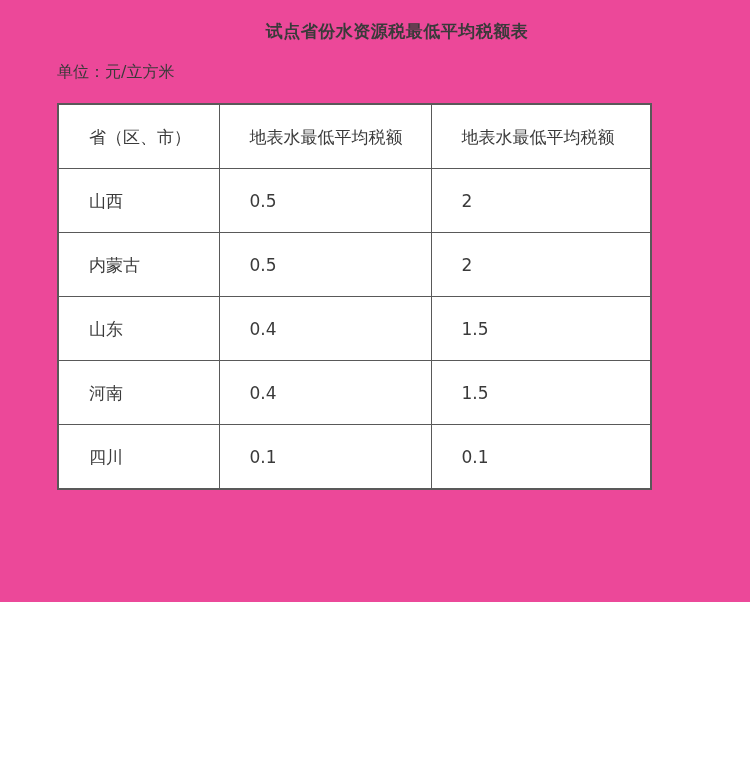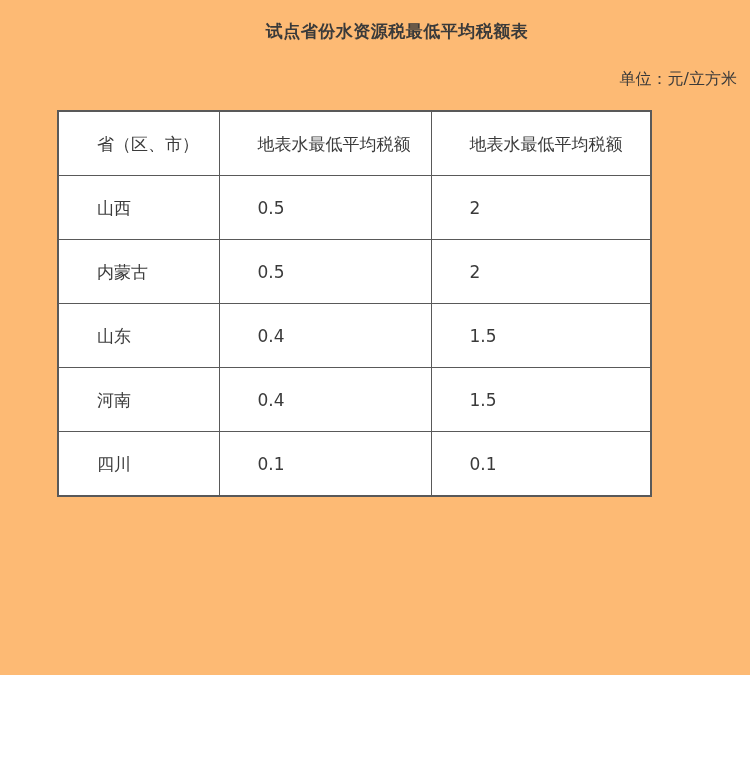--- a/index.html
+++ b/index.html
@@ -3,63 +3,63 @@
 <meta charset="utf-8">
 <style>
   html, body {
     margin: 0;
     padding: 0;
     background: #ffffff;
   }
   .page {
     position: relative;
     width: 750px;
-    height: 675px;
-    background: #fdba74;
+    height: 602px;
+    background: #ec4899;
     font-family: "DejaVu Sans", "Liberation Sans", sans-serif;
     color: #3a3a3a;
     overflow: hidden;
   }
   .content {
     margin-left: 57px;
     width: 680px;
     padding-top: 22px;
   }
   .title {
     margin: 0;
     font-size: 17px;
     font-weight: 700;
     text-align: center;
     letter-spacing: 0.5px;
     line-height: 18px;
     color: #3a3a3a;
   }
   .unit-line {
-    margin-top: 30px;
+    margin-top: 23px;
     font-size: 16px;
-    text-align: right;
+    text-align: left;
     line-height: 18px;
     color: #3a3a3a;
   }
   table.tax-table {
     margin-top: 22px;
     border-collapse: collapse;
     table-layout: fixed;
     width: 593px;
     border: 2px solid #595959;
     background: #ffffff;
   }
   .tax-table col.col-province   { width: 161px; }
   .tax-table col.col-surface    { width: 212px; }
   .tax-table col.col-ground     { width: 220px; }
   .tax-table th,
   .tax-table td {
     border: 1px solid #595959;
     height: 63px;
-    padding: 0 4px 0 38px;
+    padding: 0 4px 0 30px;
     text-align: left;
     vertical-align: middle;
     font-size: 17px;
     font-weight: 400;
     line-height: 20px;
     color: #3a3a3a;
     white-space: nowrap;
     overflow: hidden;
   }
 </style>

